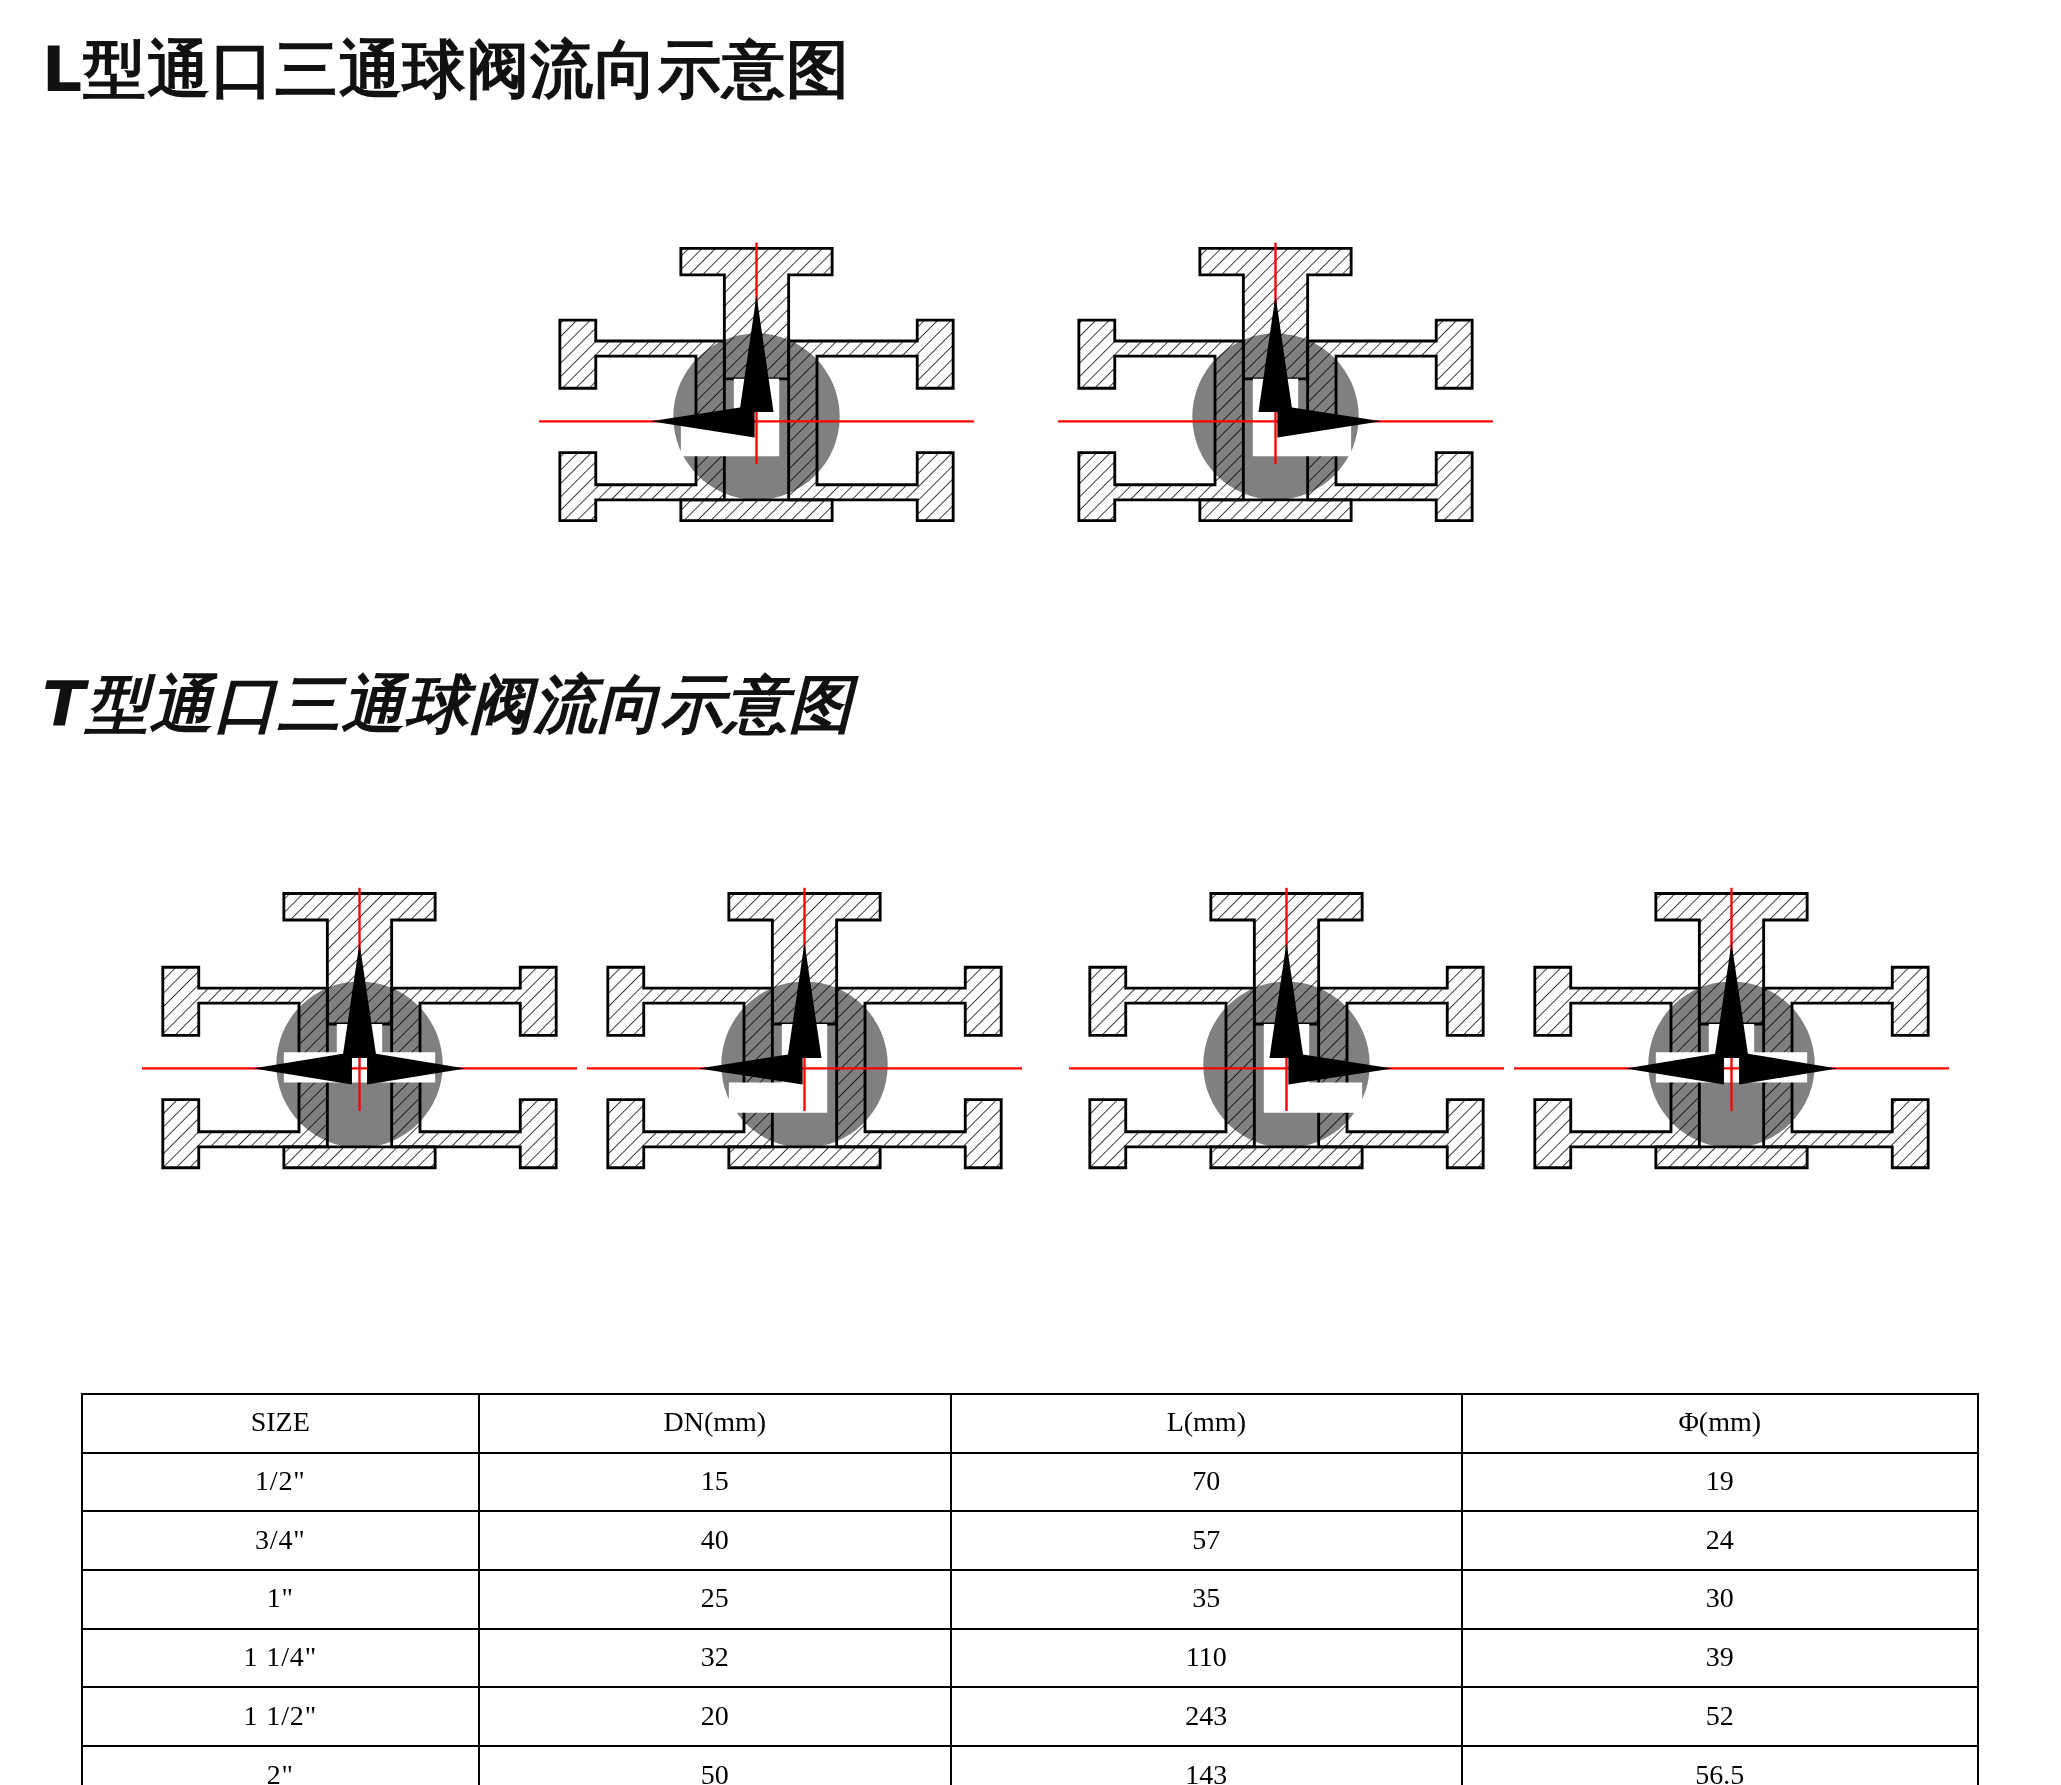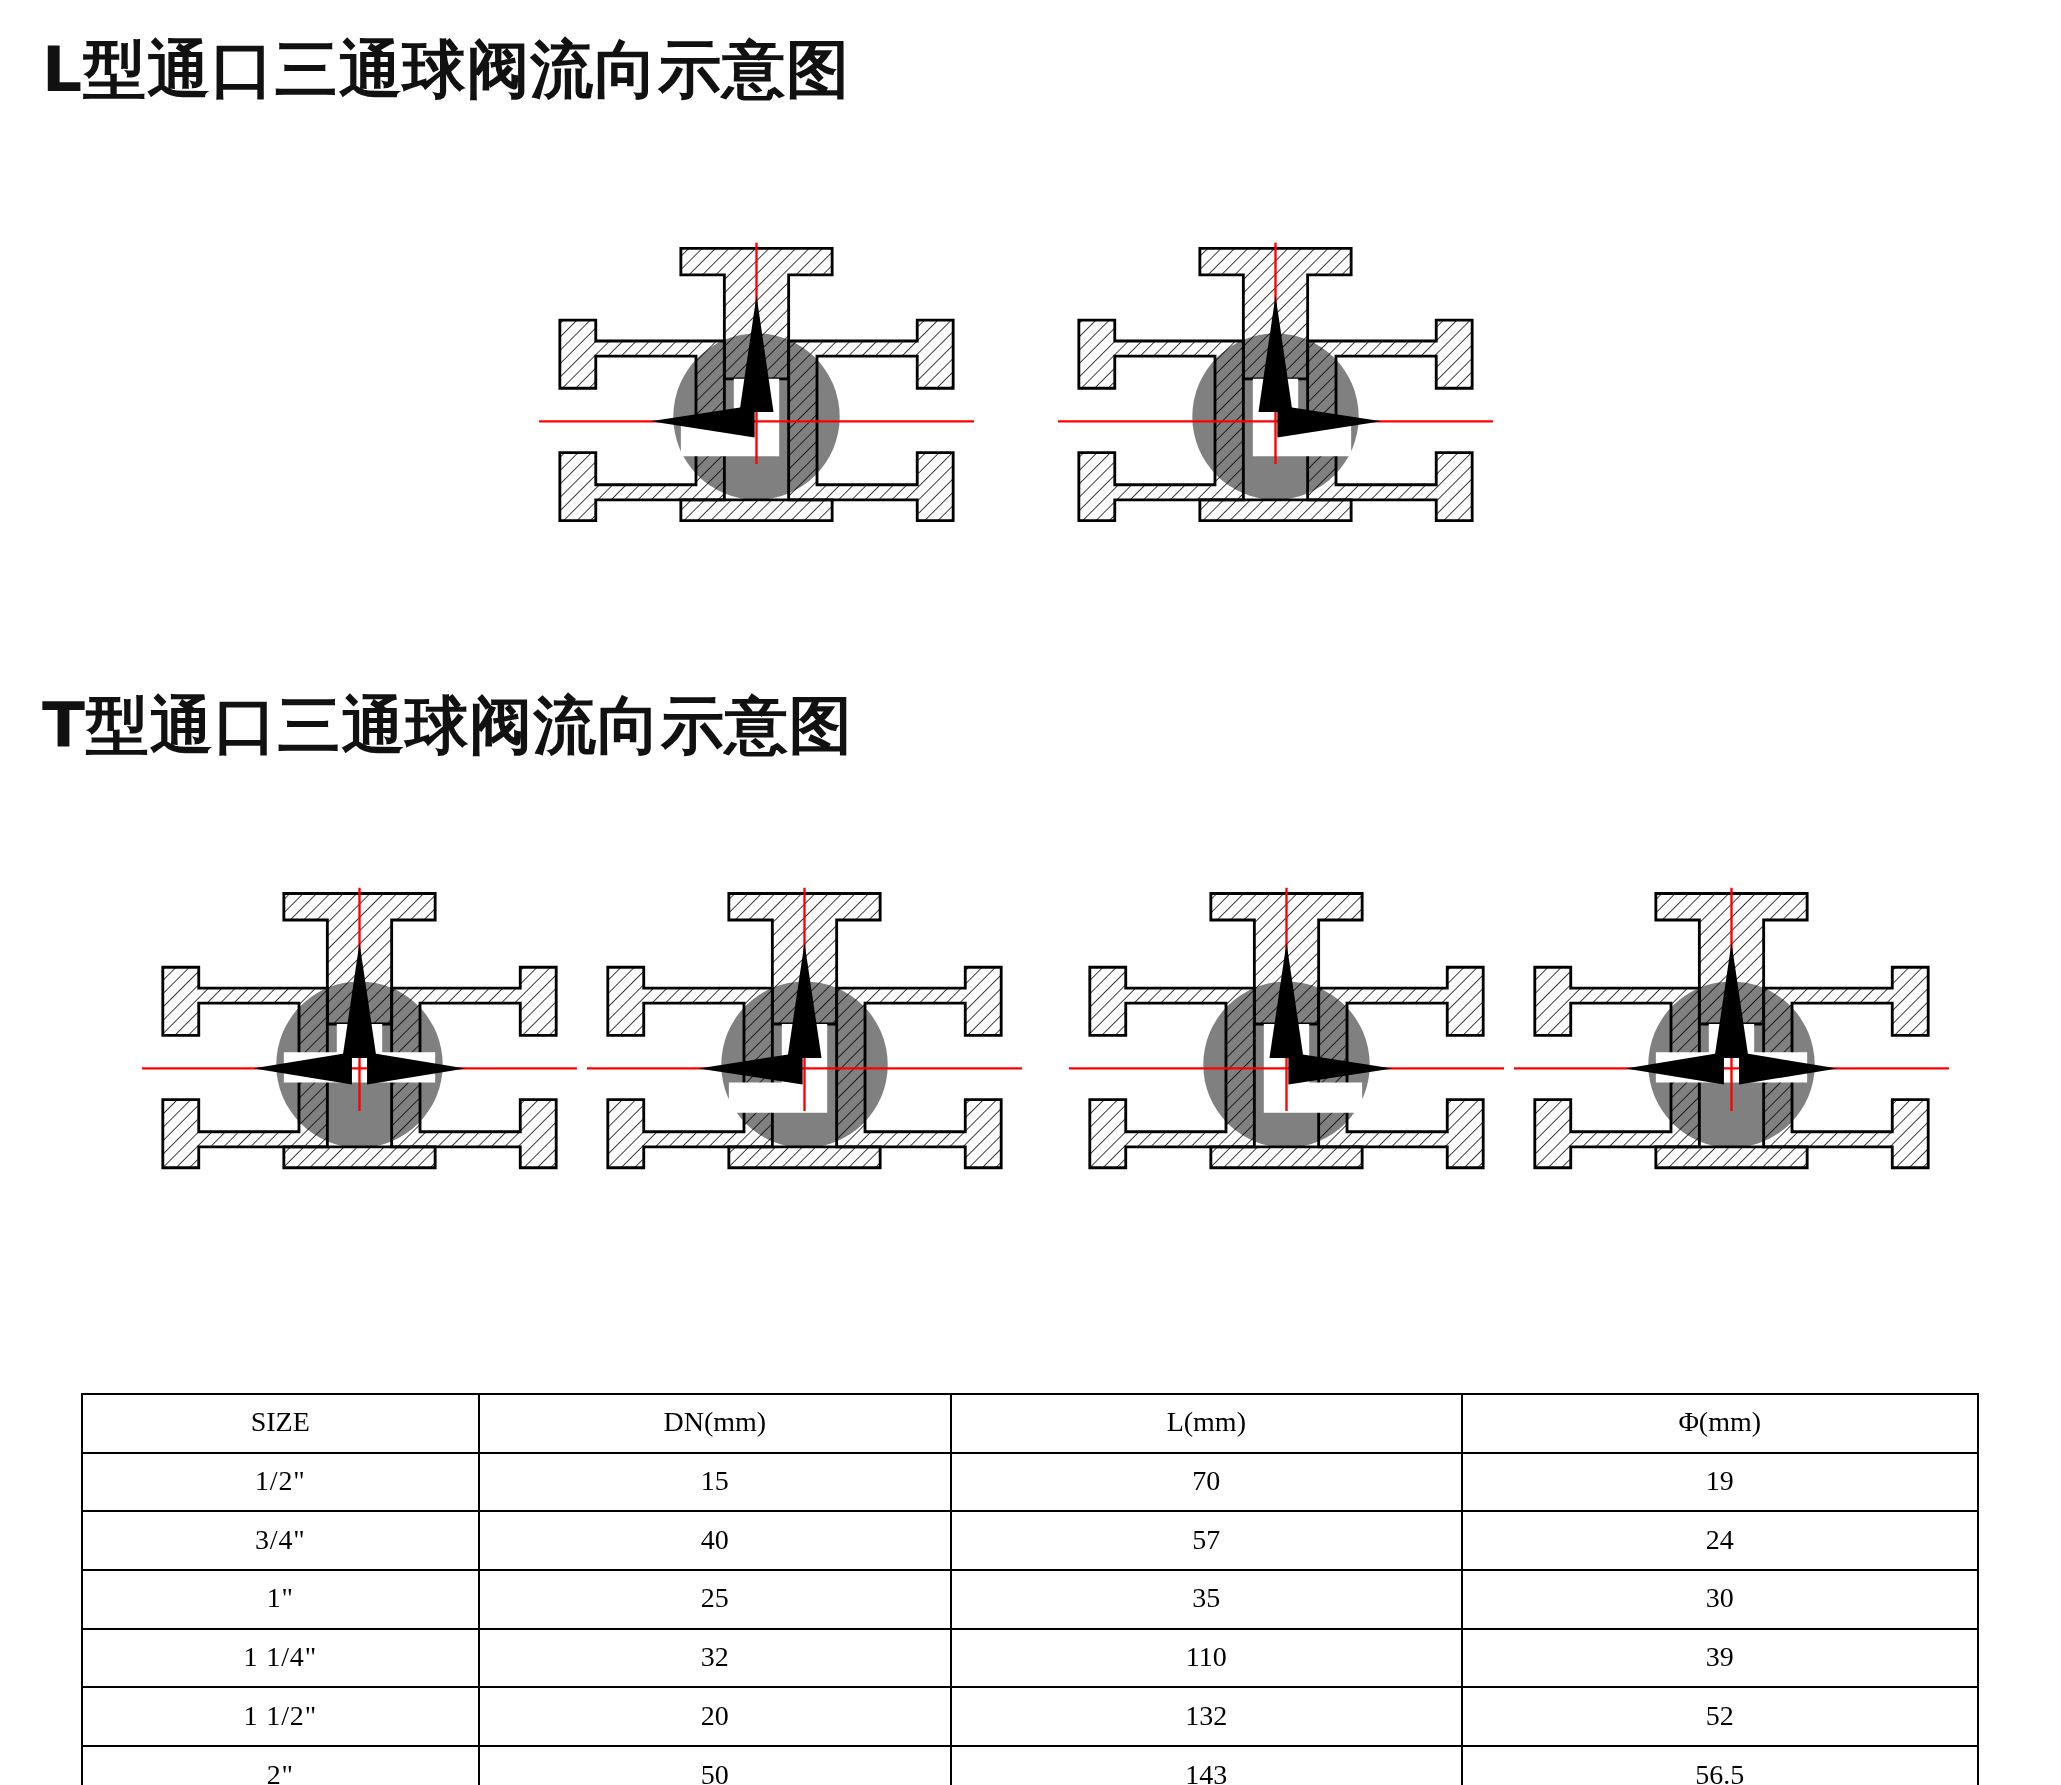--- a/index.html
+++ b/index.html
@@ -16,21 +16,21 @@
     overflow: hidden;
   }
   .section-title {
     font-size: 63px;
     font-weight: 700;
     letter-spacing: 0.9px;
     color: #111;
     font-family: "DejaVu Sans", "Liberation Sans", sans-serif;
   }
   #title-l { position: absolute; left: 42px; top: 26.5px; }
-  #title-t { position: absolute; left: 42px; top: 683px; }
+  #title-t { position: absolute; left: 42px; top: 662px; font-style: italic; }
 
   .diagram-row { position: absolute; }
   #row-l { left: 0px; top: 237px; width: 2061px; height: 312px; }
   #row-t { left: 0px; top: 880px; width: 2061px; height: 322px; }
 
   .valve { position: absolute; top: 0; }
 
   
   #spec-table {
     position: absolute;
@@ -237,21 +237,21 @@
     </tr>
     <tr>
       <td class="size-cell">1   1/4"</td>
       <td>32</td>
       <td>110</td>
       <td>39</td>
     </tr>
     <tr>
       <td class="size-cell">1   1/2"</td>
       <td>20</td>
-      <td>132</td>
+      <td>243</td>
       <td>52</td>
     </tr>
     <tr>
       <td class="size-cell">2"</td>
       <td>50</td>
       <td>143</td>
       <td>56.5</td>
     </tr>
   </tbody>
 </table>

